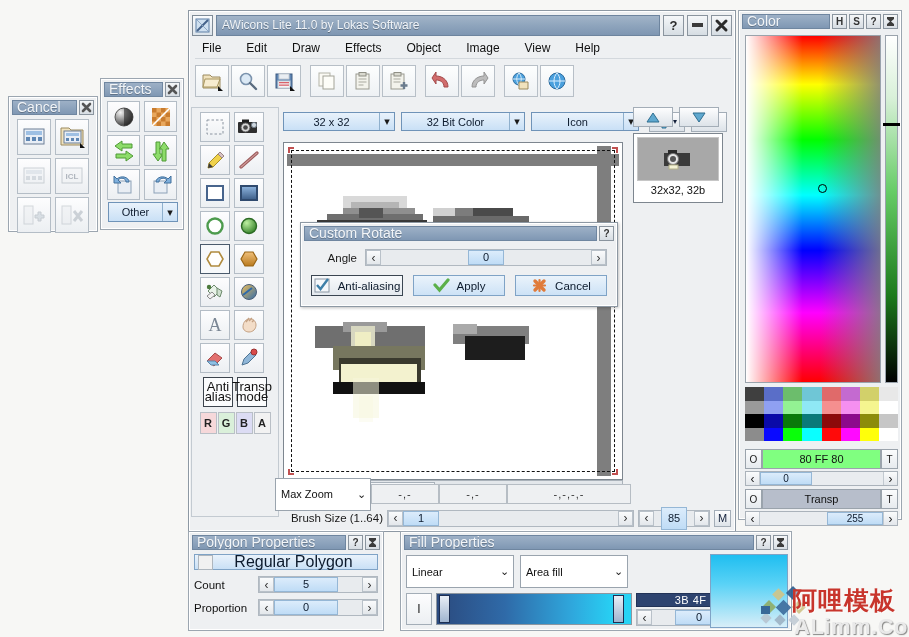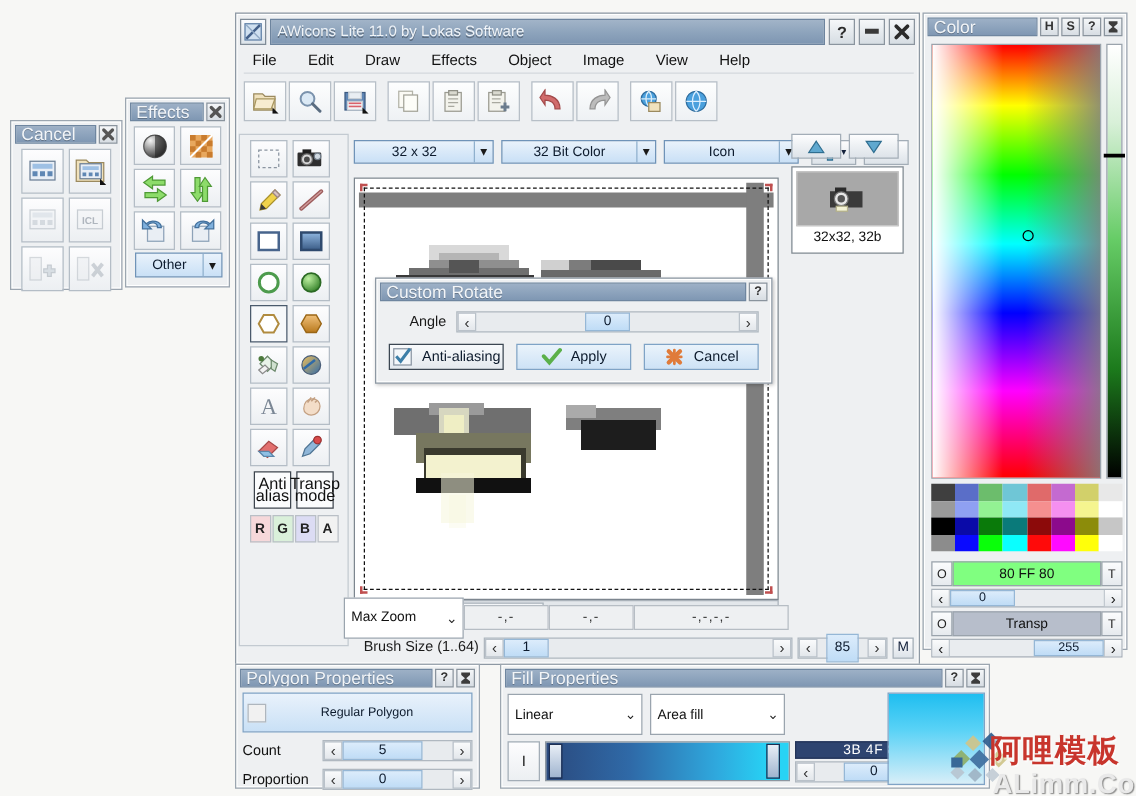--- a/index.html
+++ b/index.html
@@ -292,24 +292,24 @@
   .cl-slider .track { flex:1; position:relative; }
   .cl-slider .knob {
     position:absolute; top:0; height:13px; background:linear-gradient(180deg,#dcecfb,#bfdcf6);
     border:1px solid #95b7d6; display:flex;align-items:center;justify-content:center;
     font-size:10px; color:#0d1b2e;
   }
 
   
   #poly-panel { left:188px; top:531px; width:196px; height:100px; }
   #poly-regular {
-    margin:4px 5px 0 5px; height:32px;
+    margin:4px 5px 0 5px; height:16px;
     background:linear-gradient(180deg,#e9f2fb,#c9e0f6);
     border:1px solid #7fa3c6;
-    display:flex; align-items:center; font-size:10px; color:#0c1a2c;
+    display:flex; align-items:center; font-size:16px; color:#0c1a2c;
     position:relative; justify-content:center;padding-left:15px;
   }
   #poly-chk { position:absolute; left:3px; width:15px;height:15px;background:#f1f1f1;border:1px solid #aeb6be; }
   .prow { display:flex; align-items:center; margin:6px 5px 0 5px; }
   .prow .lab { width:64px; font-size:11.5px; color:#111; }
 
   
   #fill-panel { left:400px; top:531px; width:392px; height:100px; }
   #fill-row1 { display:flex; align-items:center; margin:5px 5px 0 5px; gap:6px; }
   #use-grad {

